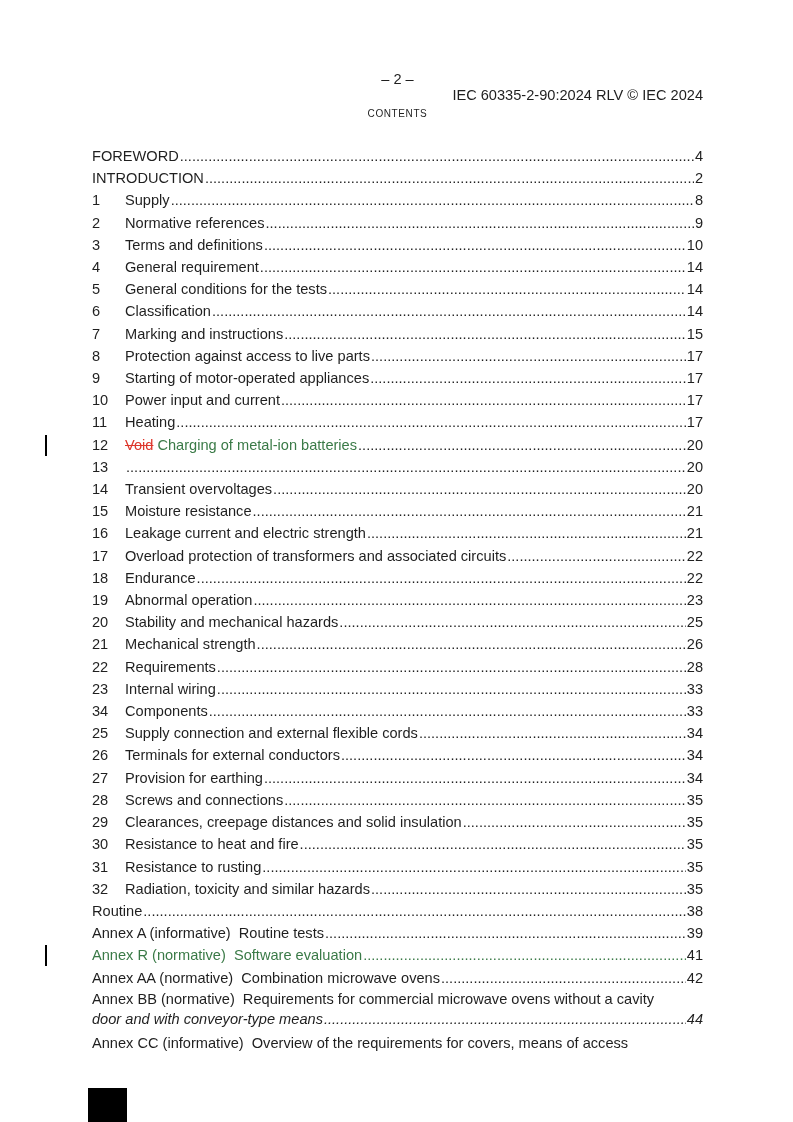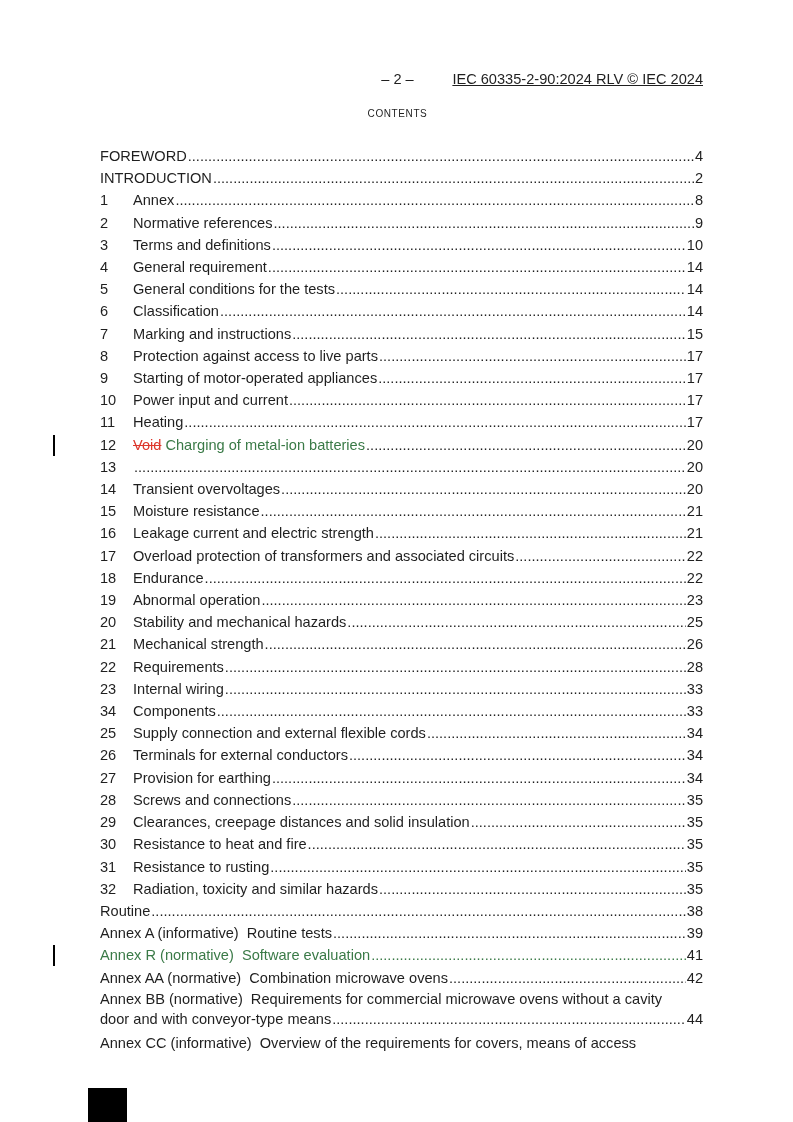--- a/index.html
+++ b/index.html
@@ -24,40 +24,40 @@
     position:relative;
     height:16px;
     font-size:14.6px;
     line-height:16px;
   }
   .hdr .pgmark{
     position:absolute;left:50%;transform:translateX(-50%);
     white-space:pre;
   }
   .hdr .docref{
-    position:absolute;right:0;top:0;white-space:pre;text-decoration:underline;
+    position:absolute;right:0;top:16px;white-space:pre;
   }
   .doc-title{
     margin-top:19px;
     text-align:center;
     font-size:10px;
     letter-spacing:0.6px;
     line-height:16px;
   }
-  .toc{margin-top:23px;margin-left:8px;}
+  .toc{margin-top:23px;}
   .row{
     position:relative;
     display:flex;
     align-items:baseline;
     font-size:14.6px;
     line-height:22.2px;
     white-space:pre;
   }
   .row.two{display:block;line-height:20.5px;padding-bottom:3px;}
-  .row.two .l2{display:flex;align-items:flex-start;}
+  .row.two .l2{display:flex;align-items:flex-start;font-style:italic;}
   .num{flex:0 0 33px;}
   .t{flex:0 0 auto;}
   .leader{
     flex:1 1 auto;
     overflow:hidden;
     white-space:nowrap;
     margin:0 1px;
   }
   .leader::after{
     content:"......................................................................................................................................................................................................................................................................................";
@@ -88,21 +88,21 @@
   <div class="hdr">
     <span class="pgmark">– 2 –</span>
     <span class="docref">IEC 60335-2-90:2024 RLV © IEC 2024</span>
   </div>
 
   <div class="doc-title">CONTENTS</div>
 
   <div class="toc" id="toc">
       <div class="row"><span class="t">FOREWORD</span><span class="leader"></span><span class="pg">4</span></div>
       <div class="row"><span class="t">INTRODUCTION</span><span class="leader"></span><span class="pg">2</span></div>
-      <div class="row"><span class="num">1</span><span class="t">Annex</span><span class="leader"></span><span class="pg">8</span></div>
+      <div class="row"><span class="num">1</span><span class="t">Supply</span><span class="leader"></span><span class="pg">8</span></div>
       <div class="row"><span class="num">2</span><span class="t">Normative references</span><span class="leader"></span><span class="pg">9</span></div>
       <div class="row"><span class="num">3</span><span class="t">Terms and definitions</span><span class="leader"></span><span class="pg">10</span></div>
       <div class="row"><span class="num">4</span><span class="t">General requirement</span><span class="leader"></span><span class="pg">14</span></div>
       <div class="row"><span class="num">5</span><span class="t">General conditions for the tests</span><span class="leader"></span><span class="pg">14</span></div>
       <div class="row"><span class="num">6</span><span class="t">Classification</span><span class="leader"></span><span class="pg">14</span></div>
       <div class="row"><span class="num">7</span><span class="t">Marking and instructions</span><span class="leader"></span><span class="pg">15</span></div>
       <div class="row"><span class="num">8</span><span class="t">Protection against access to live parts</span><span class="leader"></span><span class="pg">17</span></div>
       <div class="row"><span class="num">9</span><span class="t">Starting of motor-operated appliances</span><span class="leader"></span><span class="pg">17</span></div>
       <div class="row"><span class="num">10</span><span class="t">Power input and current</span><span class="leader"></span><span class="pg">17</span></div>
       <div class="row"><span class="num">11</span><span class="t">Heating</span><span class="leader"></span><span class="pg">17</span></div>

